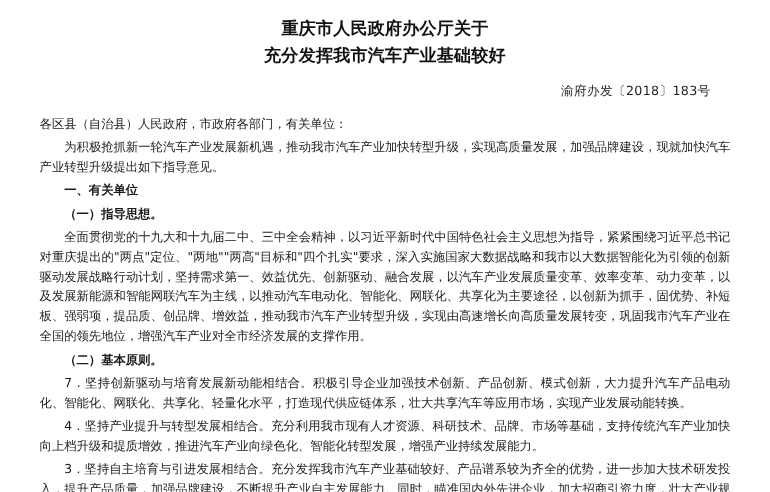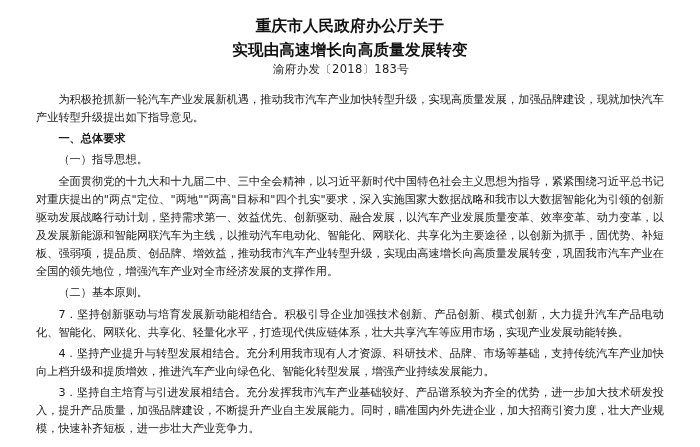--- a/index.html
+++ b/index.html
@@ -27,23 +27,24 @@
     font-size: 15.5px;
     line-height: 1.55;
     letter-spacing: 0.2px;
     color: #111;
     margin: 4px 0 0 0;
   }
   .doc-title .line {
     display: block;
   }
   .doc-number {
-    text-align: center;
+    text-align: right;
     font-size: 11.5px;
     color: #1d1d1d;
+    margin-top: 13px;
     padding-right: 18px;
     letter-spacing: 0.3px;
   }
   .body-block {
     margin-top: 14px;
   }
   p {
     margin: 0 0 3px 0;
     font-size: 11.2px;
     line-height: 1.62;
@@ -53,42 +54,43 @@
   }
   p.indent {
     text-indent: 2em;
   }
   p.section {
     text-indent: 2em;
     font-weight: bold;
   }
   p.subsection {
     text-indent: 2em;
-    font-weight: normal;
+    font-weight: bold;
   }
   p.salutation {
     text-indent: 0;
   }
 </style>
 </head>
 <body>
 
 <div class="page">
 
   <div class="doc-title">
     <span class="line">重庆市人民政府办公厅关于</span>
-    <span class="line">实现由高速增长向高质量发展转变</span>
+    <span class="line">充分发挥我市汽车产业基础较好</span>
   </div>
 
   <div class="doc-number">渝府办发〔2018〕183号</div>
 
   <div class="body-block">
+    <p class="salutation">各区县（自治县）人民政府，市政府各部门，有关单位：</p>
     <p class="indent">为积极抢抓新一轮汽车产业发展新机遇，推动我市汽车产业加快转型升级，实现高质量发展，加强品牌建设，现就加快汽车产业转型升级提出如下指导意见。</p>
 
-    <p class="section">一、总体要求</p>
+    <p class="section">一、有关单位</p>
 
     <p class="subsection">（一）指导思想。</p>
     <p class="indent">全面贯彻党的十九大和十九届二中、三中全会精神，以习近平新时代中国特色社会主义思想为指导，紧紧围绕习近平总书记对重庆提出的"两点"定位、"两地""两高"目标和"四个扎实"要求，深入实施国家大数据战略和我市以大数据智能化为引领的创新驱动发展战略行动计划，坚持需求第一、效益优先、创新驱动、融合发展，以汽车产业发展质量变革、效率变革、动力变革，以及发展新能源和智能网联汽车为主线，以推动汽车电动化、智能化、网联化、共享化为主要途径，以创新为抓手，固优势、补短板、强弱项，提品质、创品牌、增效益，推动我市汽车产业转型升级，实现由高速增长向高质量发展转变，巩固我市汽车产业在全国的领先地位，增强汽车产业对全市经济发展的支撑作用。</p>
 
     <p class="subsection">（二）基本原则。</p>
     <p class="indent">7．坚持创新驱动与培育发展新动能相结合。积极引导企业加强技术创新、产品创新、模式创新，大力提升汽车产品电动化、智能化、网联化、共享化、轻量化水平，打造现代供应链体系，壮大共享汽车等应用市场，实现产业发展动能转换。</p>
     <p class="indent">4．坚持产业提升与转型发展相结合。充分利用我市现有人才资源、科研技术、品牌、市场等基础，支持传统汽车产业加快向上档升级和提质增效，推进汽车产业向绿色化、智能化转型发展，增强产业持续发展能力。</p>
     <p class="indent">3．坚持自主培育与引进发展相结合。充分发挥我市汽车产业基础较好、产品谱系较为齐全的优势，进一步加大技术研发投入，提升产品质量，加强品牌建设，不断提升产业自主发展能力。同时，瞄准国内外先进企业，加大招商引资力度，壮大产业规模，快速补齐短板，进一步壮大产业竞争力。</p>
 
   </div>

